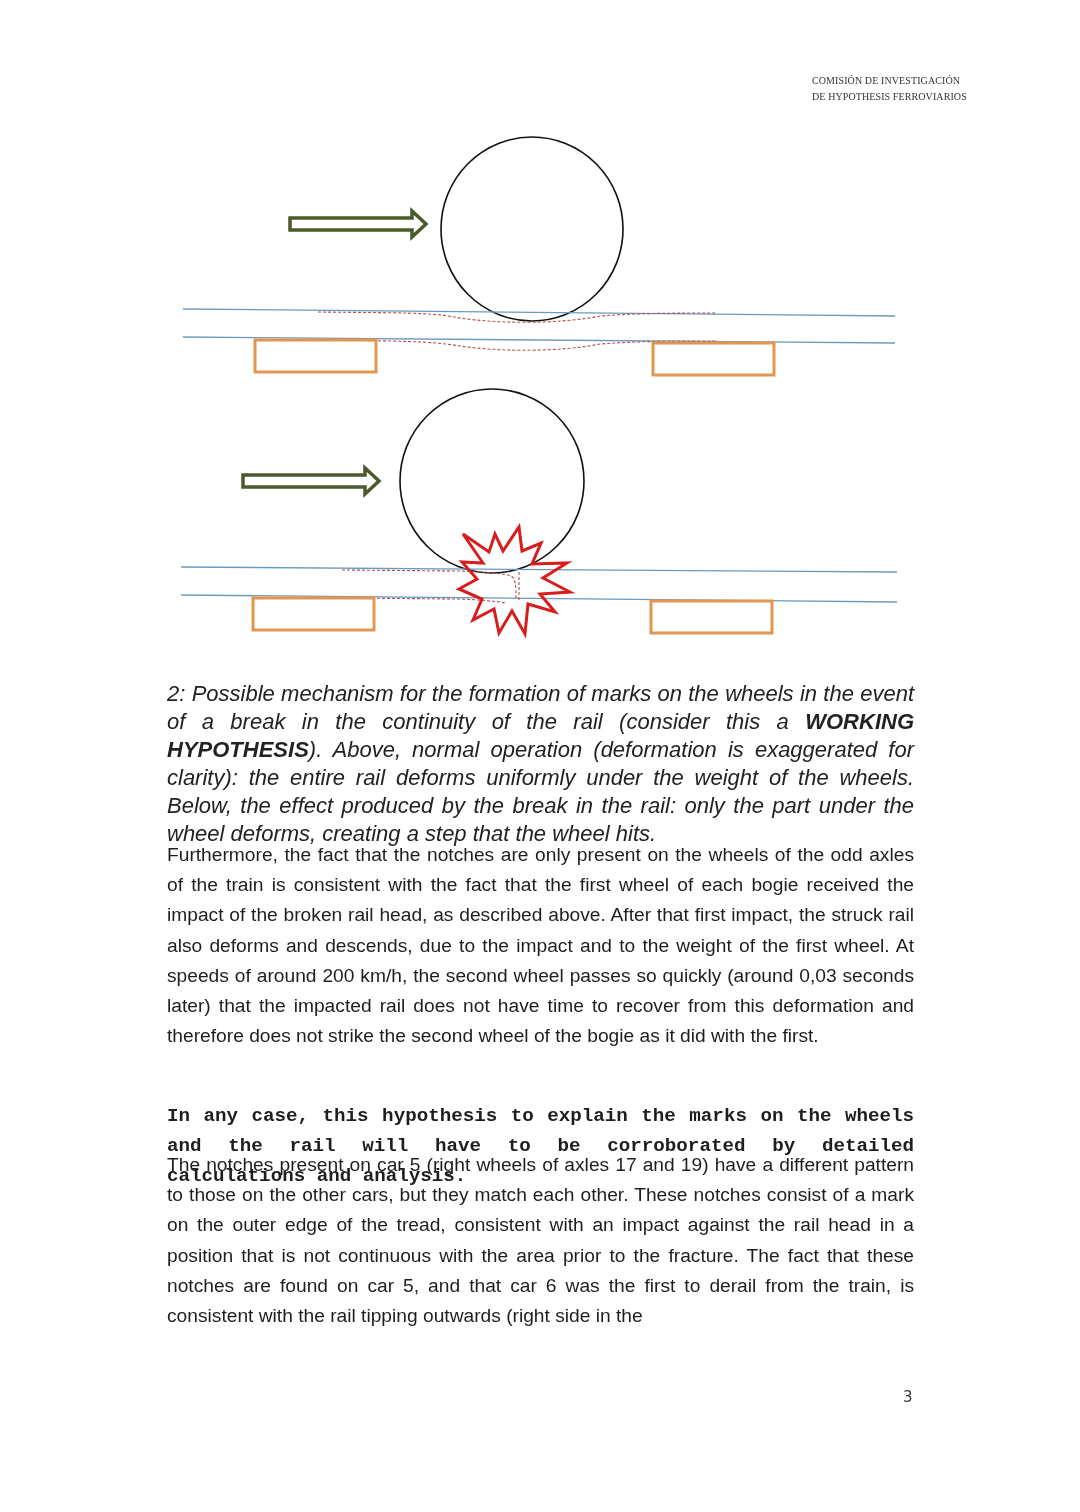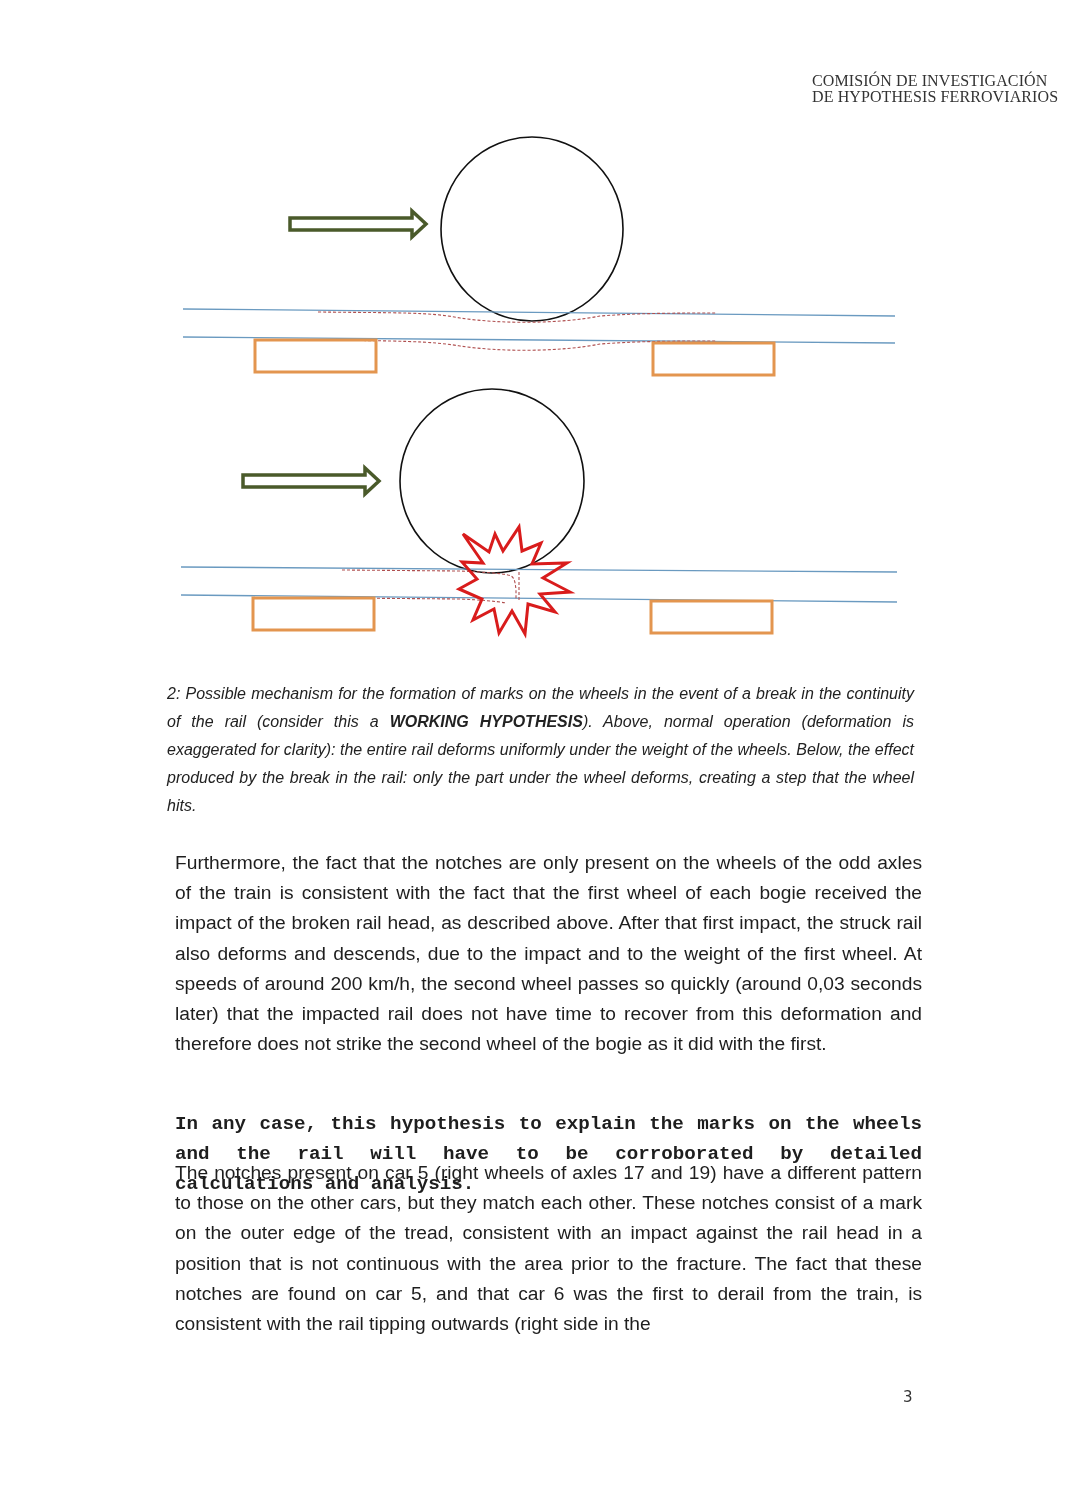--- a/index.html
+++ b/index.html
@@ -1,32 +1,32 @@
 <!DOCTYPE html>
 <html><head>
 <meta charset="utf-8">
 <style>
   html, body { margin: 0; padding: 0; background: #ffffff; }
   body { width: 1080px; height: 1512px; position: relative; overflow: hidden; }
   .header {
     position: absolute; left: 812px; top: 73px;
-    font-family: "Liberation Serif", serif; font-size: 16px; color: #333;
+    font-family: "Liberation Serif", serif; font-size: 10px; color: #333;
     line-height: 16px; letter-spacing: 0.1px;
   }
   .diagram { position: absolute; left: 0; top: 0; width: 1080px; height: 660px; }
   .caption {
     position: absolute; left: 167px; top: 680px; width: 747px;
     font-family: "Liberation Sans", sans-serif; font-style: italic;
-    font-size: 16px; line-height: 28px; color: #222; text-align: justify;
+    font-size: 22px; line-height: 28px; color: #222; text-align: justify;
   }
   .caption b { font-weight: bold; }
   .para {
     position: absolute; left: 167px; width: 747px;
     font-family: "Liberation Sans", sans-serif; font-size: 19.2px;
-    line-height: 30.2px; color: #1e1e1e; text-align: justify; margin: 8px;
+    line-height: 30.2px; color: #1e1e1e; text-align: justify; margin: 0;
   }
   .p1 { top: 840px; }
   .p2 { top: 1101px; font-weight: bold; font-family: Liberation Mono, monospace; }
   .p3 { top: 1150px; }
   .pagenum {
     position: absolute; left: 903px; top: 1388px;
     font-family: "DejaVu Sans", sans-serif; font-size: 15px; color: #333;
   }
 </style>
 </head>

